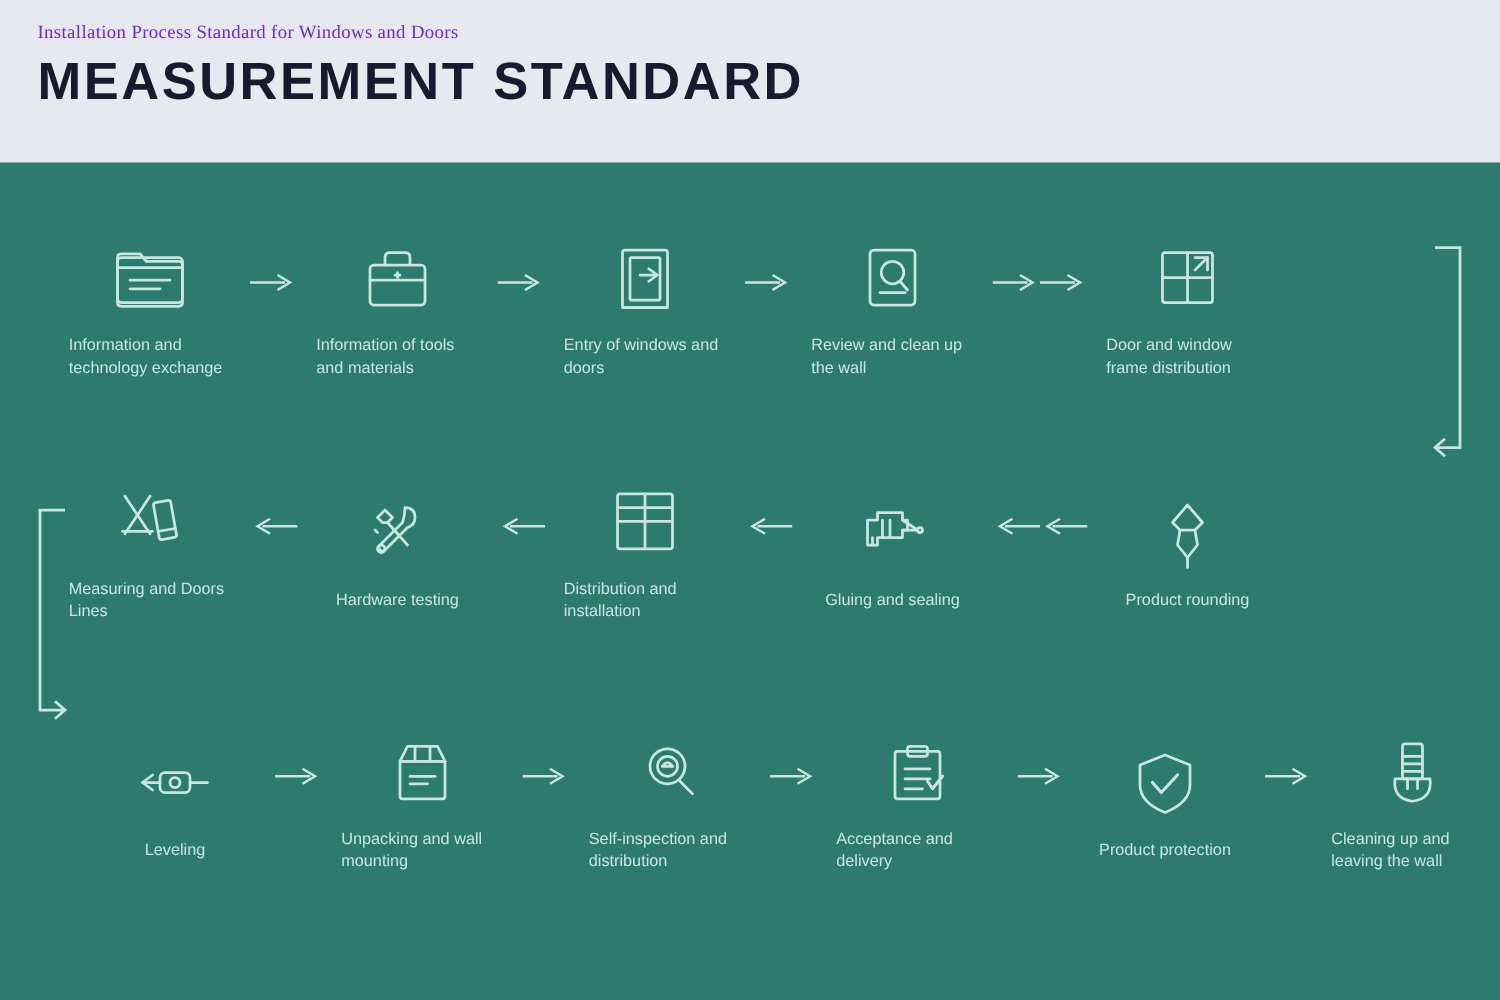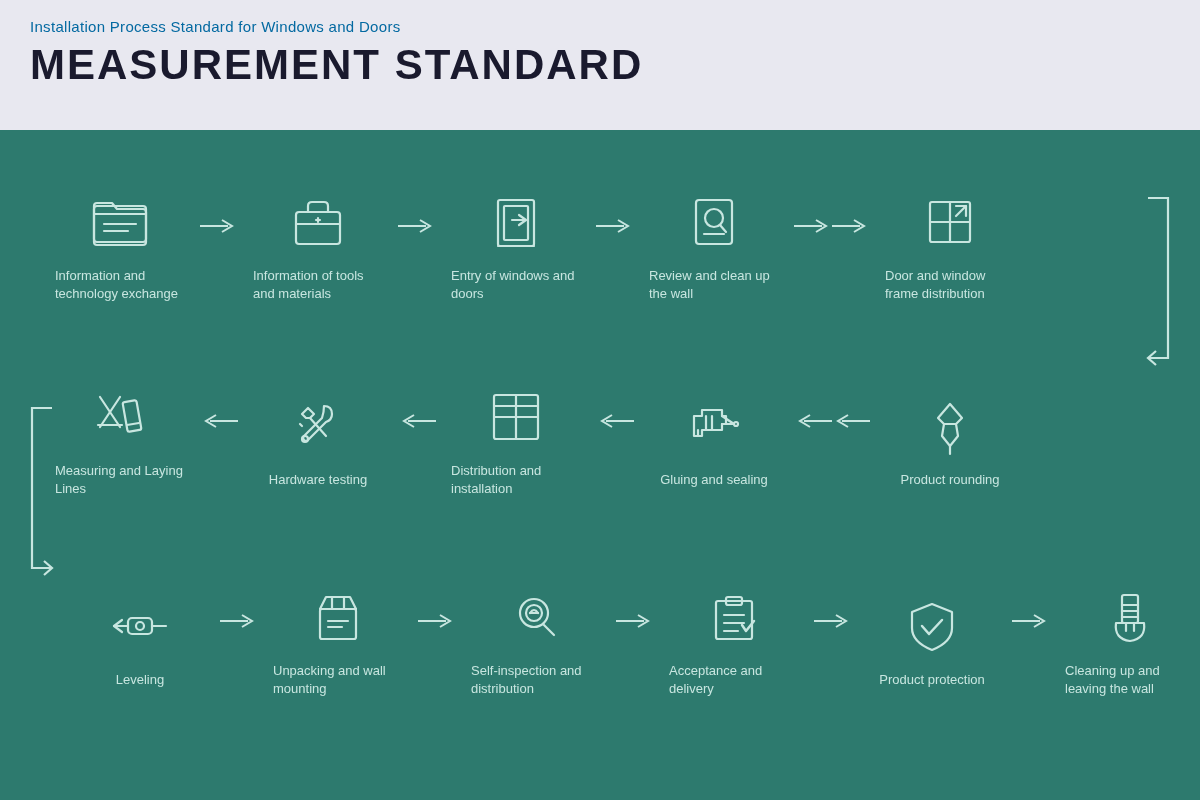--- a/index.html
+++ b/index.html
@@ -11,24 +11,25 @@
     }
 
     .header {
       background: #e8e8f0;
       padding: 18px 30px 20px 30px;
       height: 130px;
     }
 
     .header-subtitle {
       font-size: 15px;
-      color: #0369a1;
+      color: #6d28d9;
       margin-bottom: 6px;
       font-weight: 400;
       letter-spacing: 0.3px;
+      font-family: Liberation Serif, serif;
     }
 
     .header-title {
       font-size: 42px;
       font-weight: 700;
       color: #1a1a2e;
       letter-spacing: 2px;
     }
 
     .main {
@@ -245,21 +246,21 @@
           <svg viewBox="0 0 60 60">
 
             <line x1="10" y1="10" x2="30" y2="40"></line>
             <line x1="30" y1="10" x2="10" y2="40"></line>
             <line x1="8" y1="38" x2="32" y2="38"></line>
 
             <rect x="35" y="14" width="14" height="30" rx="2" transform="rotate(-10 42 29)"></rect>
             <line x1="37" y1="38" x2="49" y2="36"></line>
           </svg>
         </div>
-        <div class="step-label">Measuring and Laying Lines</div>
+        <div class="step-label">Measuring and Doors Lines</div>
       </div>
 
       <div class="arrow">
         <svg viewBox="0 0 38 20">
             <line x1="38" y1="10" x2="10" y2="10" stroke="#c8e6e0" stroke-width="2"></line>
             <polyline points="16,4 6,10 16,16" stroke="#c8e6e0" stroke-width="2" fill="none"></polyline>
           </svg>
       </div>
 
       <div class="step">

